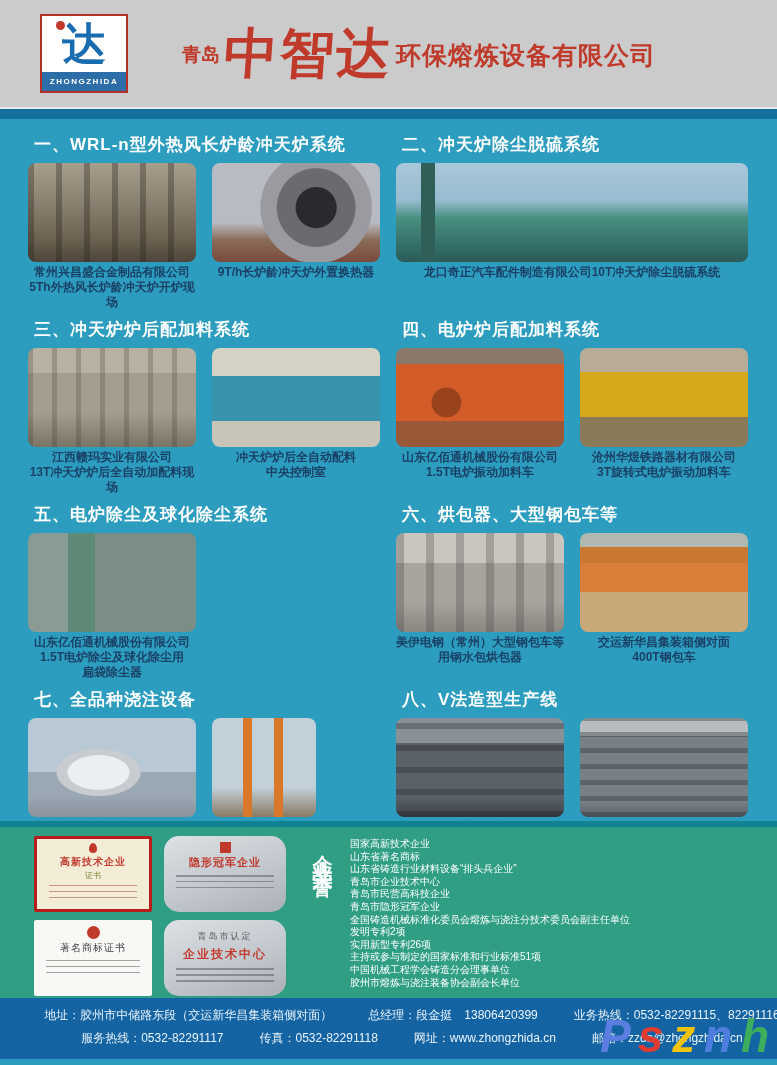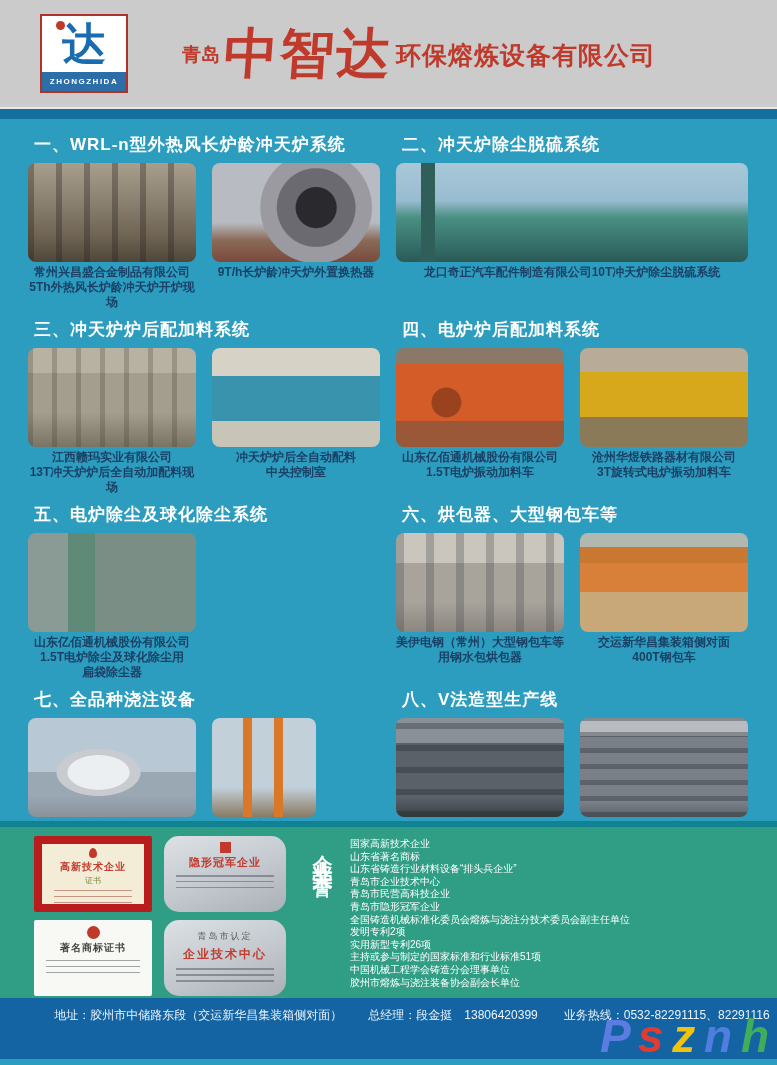--- a/index.html
+++ b/index.html
@@ -40,39 +40,39 @@
   .ph-6a{background:repeating-linear-gradient(90deg,rgba(70,70,75,.3) 0 8px,transparent 8px 30px),linear-gradient(180deg,#cac6be 0 30%,#a8a49c 30% 70%,#8a8680 100%);}
   .ph-6b{background:linear-gradient(180deg,#b0b8b0 0 14%,#c87830 14% 30%,#d8803a 30% 60%,#c8a878 60% 100%);}
   .ph-7a{background:radial-gradient(ellipse at 42% 55%,#eceff1 0 22%,#c8ccd0 23% 30%,transparent 31%),linear-gradient(180deg,#b8c8d4 0 55%,#9aa8b4 55% 78%,#8a929a 100%);}
   .ph-7b{background:linear-gradient(90deg,transparent 0 30%,#d87828 30% 38%,transparent 38% 60%,#d87828 60% 68%,transparent 68%),linear-gradient(180deg,#c2d0da 0 70%,#8a7a62 100%);}
   .ph-8a{background:repeating-linear-gradient(0deg,rgba(30,32,36,.3) 0 6px,transparent 6px 22px),linear-gradient(180deg,#8a9098 0 25%,#5a6168 25% 80%,#3a4046 100%);}
   .ph-8b{background:repeating-linear-gradient(0deg,rgba(40,44,50,.35) 0 5px,transparent 5px 16px),linear-gradient(180deg,#b8bcc0 0 18%,#7a8088 18% 85%,#5a6066 100%);}
   
   .honors{height:177px;background:#2f9e85;border-top:6px solid #118291;box-sizing:border-box;display:flex;padding:9px 0 0 34px;}
   .certs{display:grid;grid-template-columns:118px 122px;grid-auto-rows:76px;gap:8px 12px;flex:0 0 auto;}
   .cert{box-sizing:border-box;border-radius:2px;position:relative;overflow:hidden;}
-  .cert1{border:8px solid #b91c1c;background:#f3edd8;}
+  .cert1{border:3px solid #b91c1c;background:#f3edd8;}
   .cert2,.cert4{background:linear-gradient(160deg,#dde1e5 0%,#c2c8ce 55%,#aab0b6 100%);border-radius:15px;}
   .cert3{background:#f8f8f5;}
   .cert-seal{width:11px;height:11px;background:#c0392b;margin:6px auto 2px;}
   .cert-seal.round{border-radius:50%;width:13px;height:13px;}
   .cert-flame{width:8px;height:10px;background:#c0392b;border-radius:50% 50% 50% 50%/60% 60% 40% 40%;margin:4px auto 2px;}
   .cert1-title{font-size:10px;font-weight:bold;color:#c23b2f;text-align:center;letter-spacing:1px;}
   .cert1-sub{font-size:8px;color:#7a8a3a;text-align:center;margin-top:1px;font-family:Liberation Serif, serif;}
   .cert2-title{font-size:11px;font-weight:bold;color:#c23b2f;text-align:center;letter-spacing:1px;}
-  .cert3-title{font-size:10px;font-weight:bold;color:#444;text-align:center;letter-spacing:1px;margin-top:2px;}
+  .cert3-title{font-size:10px;font-weight:normal;color:#444;text-align:center;letter-spacing:1px;margin-top:2px;}
   .cert4-sub{font-size:9px;color:#555;text-align:center;margin-top:10px;letter-spacing:2px;}
   .cert4-title{font-size:12px;font-weight:bold;color:#c23b2f;text-align:center;letter-spacing:2px;margin-top:3px;}
   .cert-lines{height:18px;margin:5px 12px 0;background:repeating-linear-gradient(180deg,rgba(90,95,100,.55) 0 1.5px,transparent 1.5px 6px);}
   .cert1 .cert-lines{background:repeating-linear-gradient(180deg,rgba(150,60,50,.5) 0 1.5px,transparent 1.5px 6px);margin-top:4px;}
   .honor-label{writing-mode:vertical-rl;text-orientation:upright;color:#fff;font-weight:bold;font-size:20px;letter-spacing:7px;margin:3px 13px 0 24px;flex:0 0 auto;}
   .honor-list{color:#fff;font-size:10px;line-height:1.26;padding-top:2px;}
   
   .footer{height:61px;background:#1464a3;box-sizing:border-box;color:#eaf3fa;font-size:12px;padding-top:9px;position:relative;}
-  .footer-line{display:flex;justify-content:center;gap:26px;margin-bottom:6px;white-space:nowrap;margin-left:47px;}
+  .footer-line{display:flex;justify-content:center;gap:36px;margin-bottom:6px;white-space:nowrap;margin-left:47px;}
   .watermark{position:absolute;right:10px;bottom:0px;font-size:46px;font-weight:bold;font-style:italic;line-height:1;letter-spacing:-2px;}
 </style>
 </head>
 <body>
 
 <div class="page">
 
   <div class="header">
     <div class="logo">
       <div class="logo-glyph">
@@ -250,20 +250,26 @@
       <div>胶州市熔炼与浇注装备协会副会长单位</div>
     </div>
   </div>
 
   <div class="footer">
     <div class="footer-line">
       <span>地址：胶州市中储路东段（交运新华昌集装箱侧对面）</span>
       <span>总经理：段金挺　13806420399</span>
       <span>业务热线：0532-82291115、82291116</span>
     </div>
+    <div class="footer-line">
+      <span>服务热线：0532-82291117</span>
+      <span>传真：0532-82291118</span>
+      <span>网址：www.zhongzhida.cn</span>
+      <span>邮箱：zzda@zhongzhida.cn</span>
+    </div>
     <div class="watermark">
       <span style="color: rgb(91, 125, 224);">P</span>
       <span style="color: rgb(226, 59, 48);">s</span>
       <span style="color: rgb(242, 194, 17);">z</span>
       <span style="color: rgb(79, 125, 224);">n</span>
       <span style="color: rgb(63, 174, 92);">h</span>
     </div>
   </div>
 
 </div>

